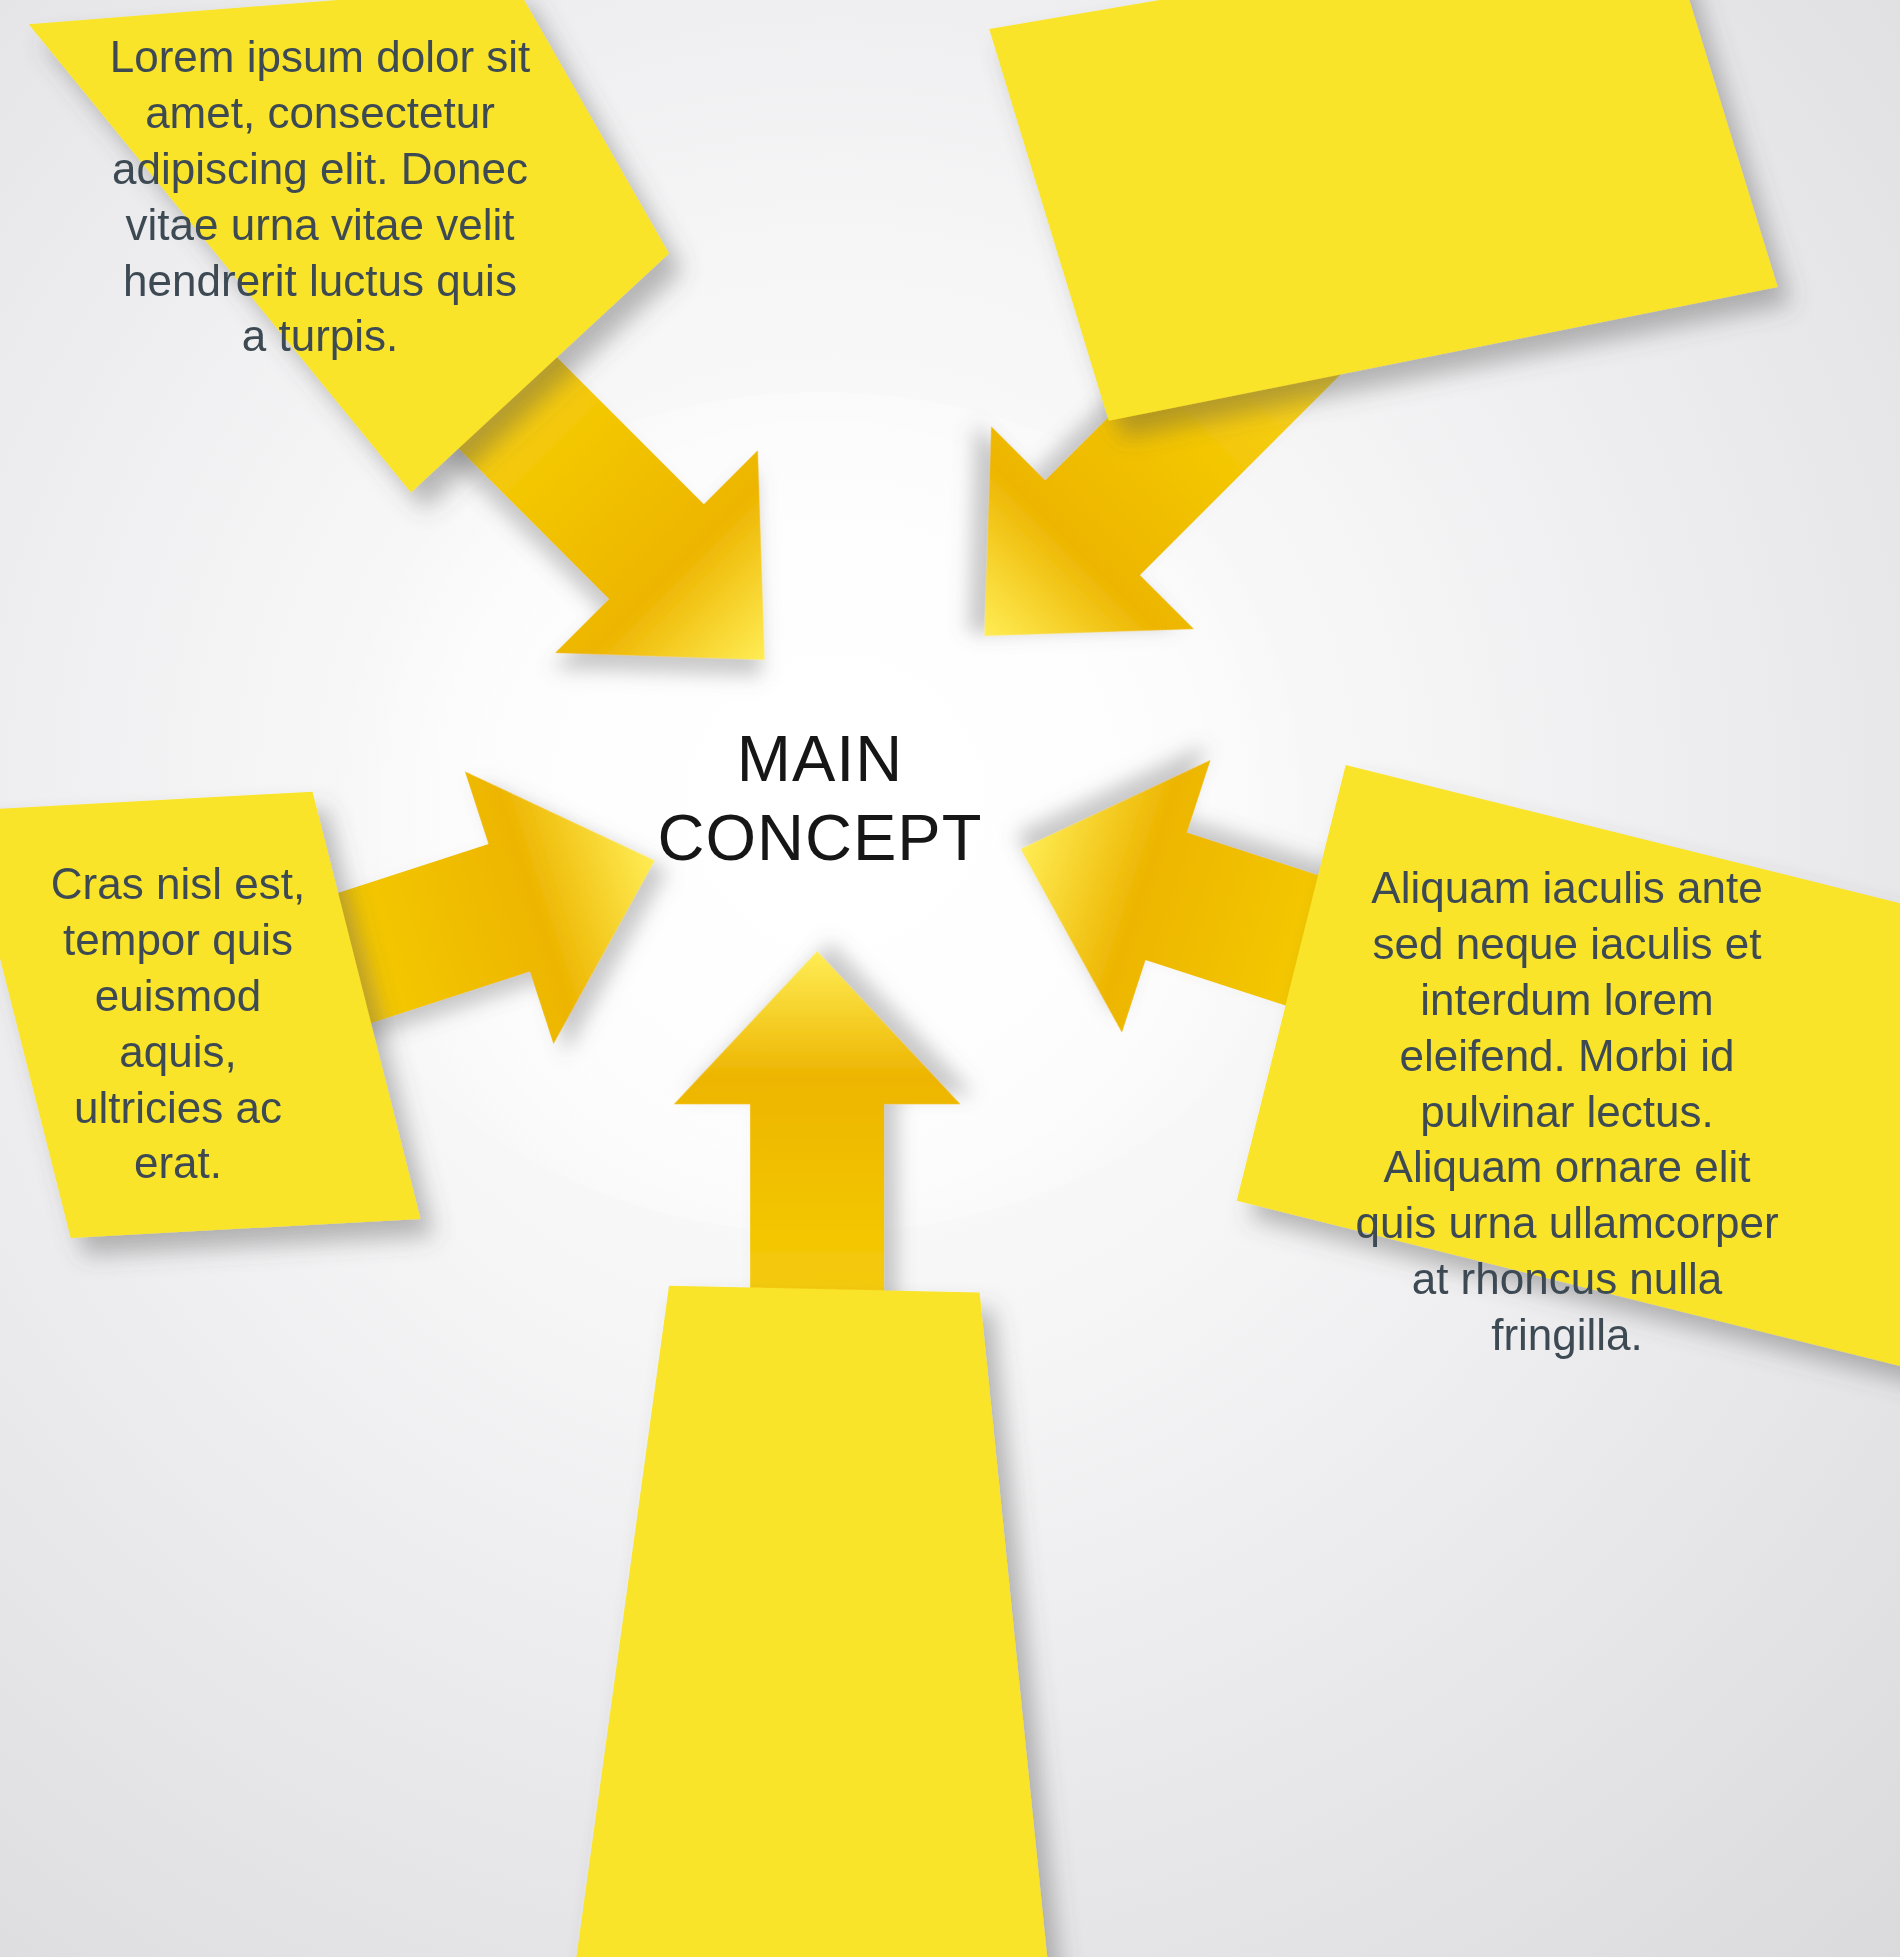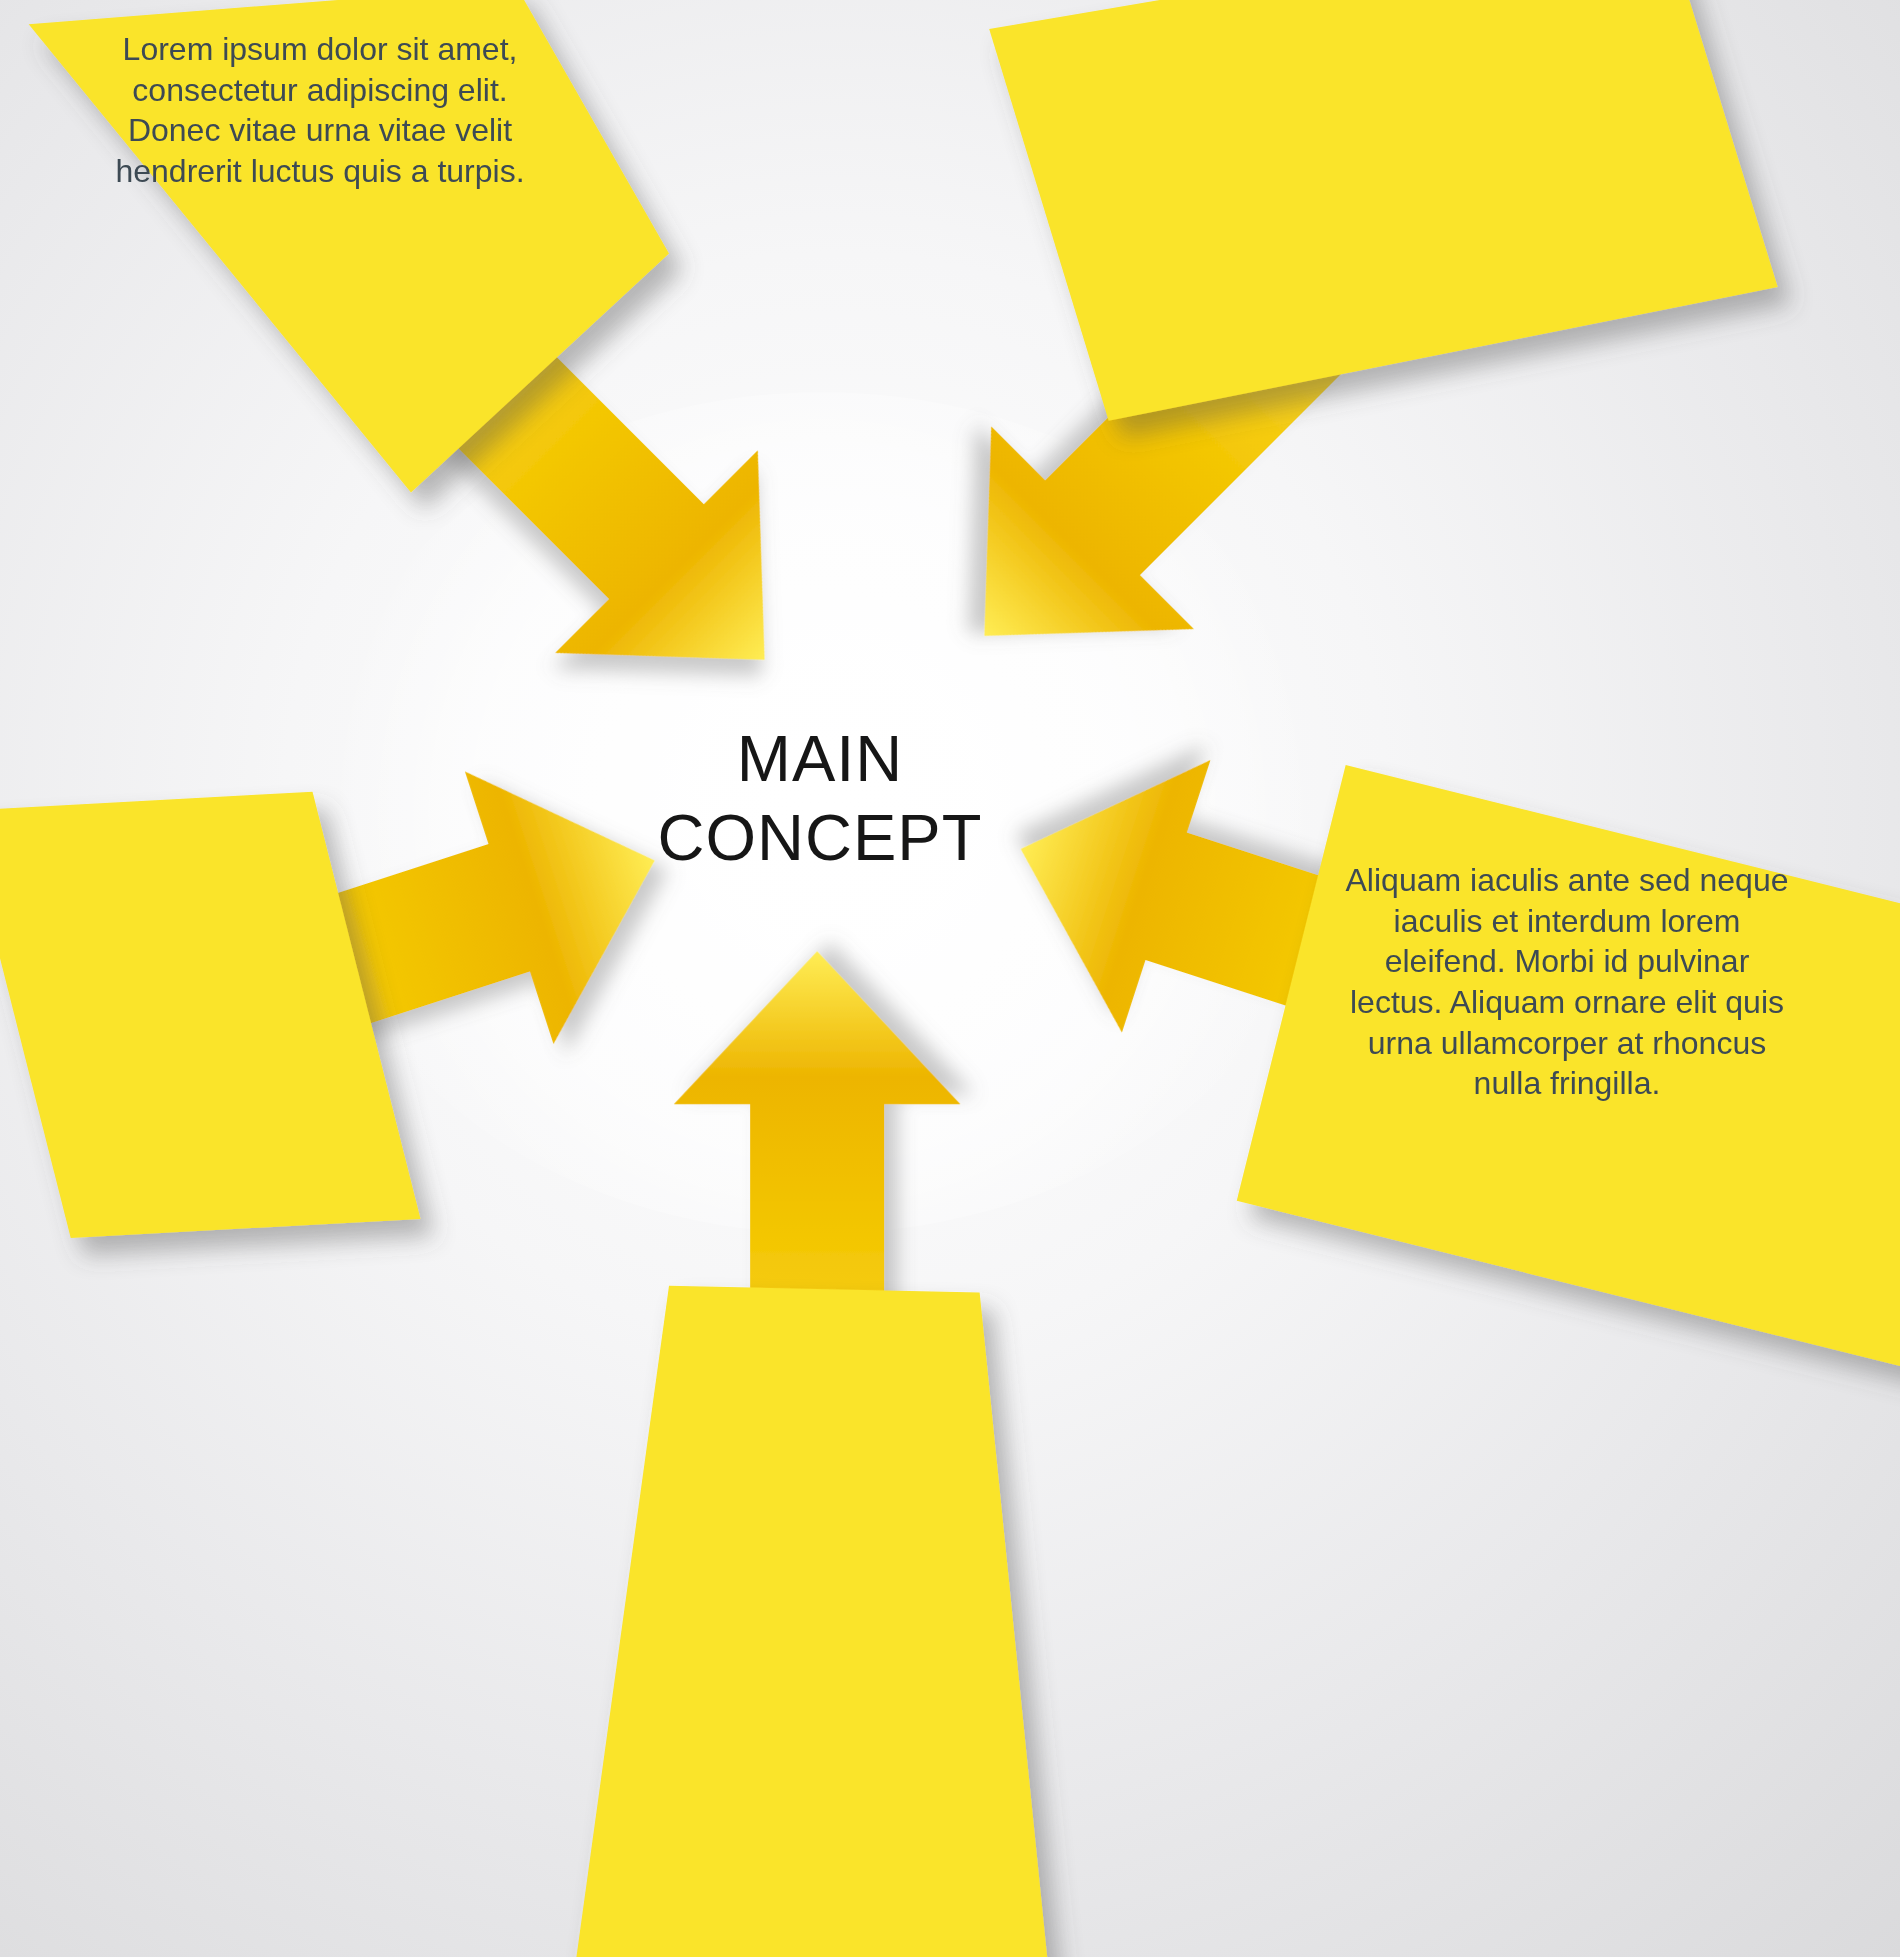--- a/index.html
+++ b/index.html
@@ -18,21 +18,21 @@
     position: absolute;
     left: 0; top: 0;
     width: 1900px;
     height: 1958px;
     display: block;
   }
 
   .note {
     position: absolute;
     color: #3d4a54;
-    font-size: 32px;
+    font-size: 44px;
     line-height: 1.27;
     text-align: center;
     z-index: 3;
   }
   .note-t1 { left: 105px;  top: 29px;   width: 430px; }
   .note-t2 { left: 1085px; top: 31px;   width: 483px; }
   .note-t3 { left: 50px;   top: 856px;  width: 256px; }
   .note-t4 { left: 1340px; top: 860px;  width: 454px; }
   .note-t5 { left: 639px;  top: 1344px; width: 358px; }
 
@@ -108,20 +108,21 @@
     <polygon filter="url(#cardShadow)" points="-39,848 327,828 440,1275 74,1295" fill="#fae42a"></polygon>
 
     <polygon filter="url(#cardShadow)" points="1408,800 2145,984 2032,1440 1294,1256" fill="#fae42a"></polygon>
 
     <polygon filter="url(#cardShadow)" points="700,1345 1025,1352 1098,2070 600,2070" fill="#fae42a"></polygon>
   </svg>
 
   <div class="note note-t1">Lorem ipsum dolor sit amet, consectetur adipiscing elit. Donec vitae urna vitae velit hendrerit luctus quis a turpis.</div>
 
 
+  <div class="note note-t3">Cras nisl est, tempor quis euismod aquis, ultricies ac erat.</div>
 
   <div class="note note-t4">Aliquam iaculis ante sed neque iaculis et interdum lorem eleifend. Morbi id pulvinar lectus. Aliquam ornare elit quis urna ullamcorper at rhoncus nulla fringilla.</div>
 
 
   <div class="main-title">
     <div>MAIN</div>
     <div>CONCEPT</div>
   </div>
 
 </div>

